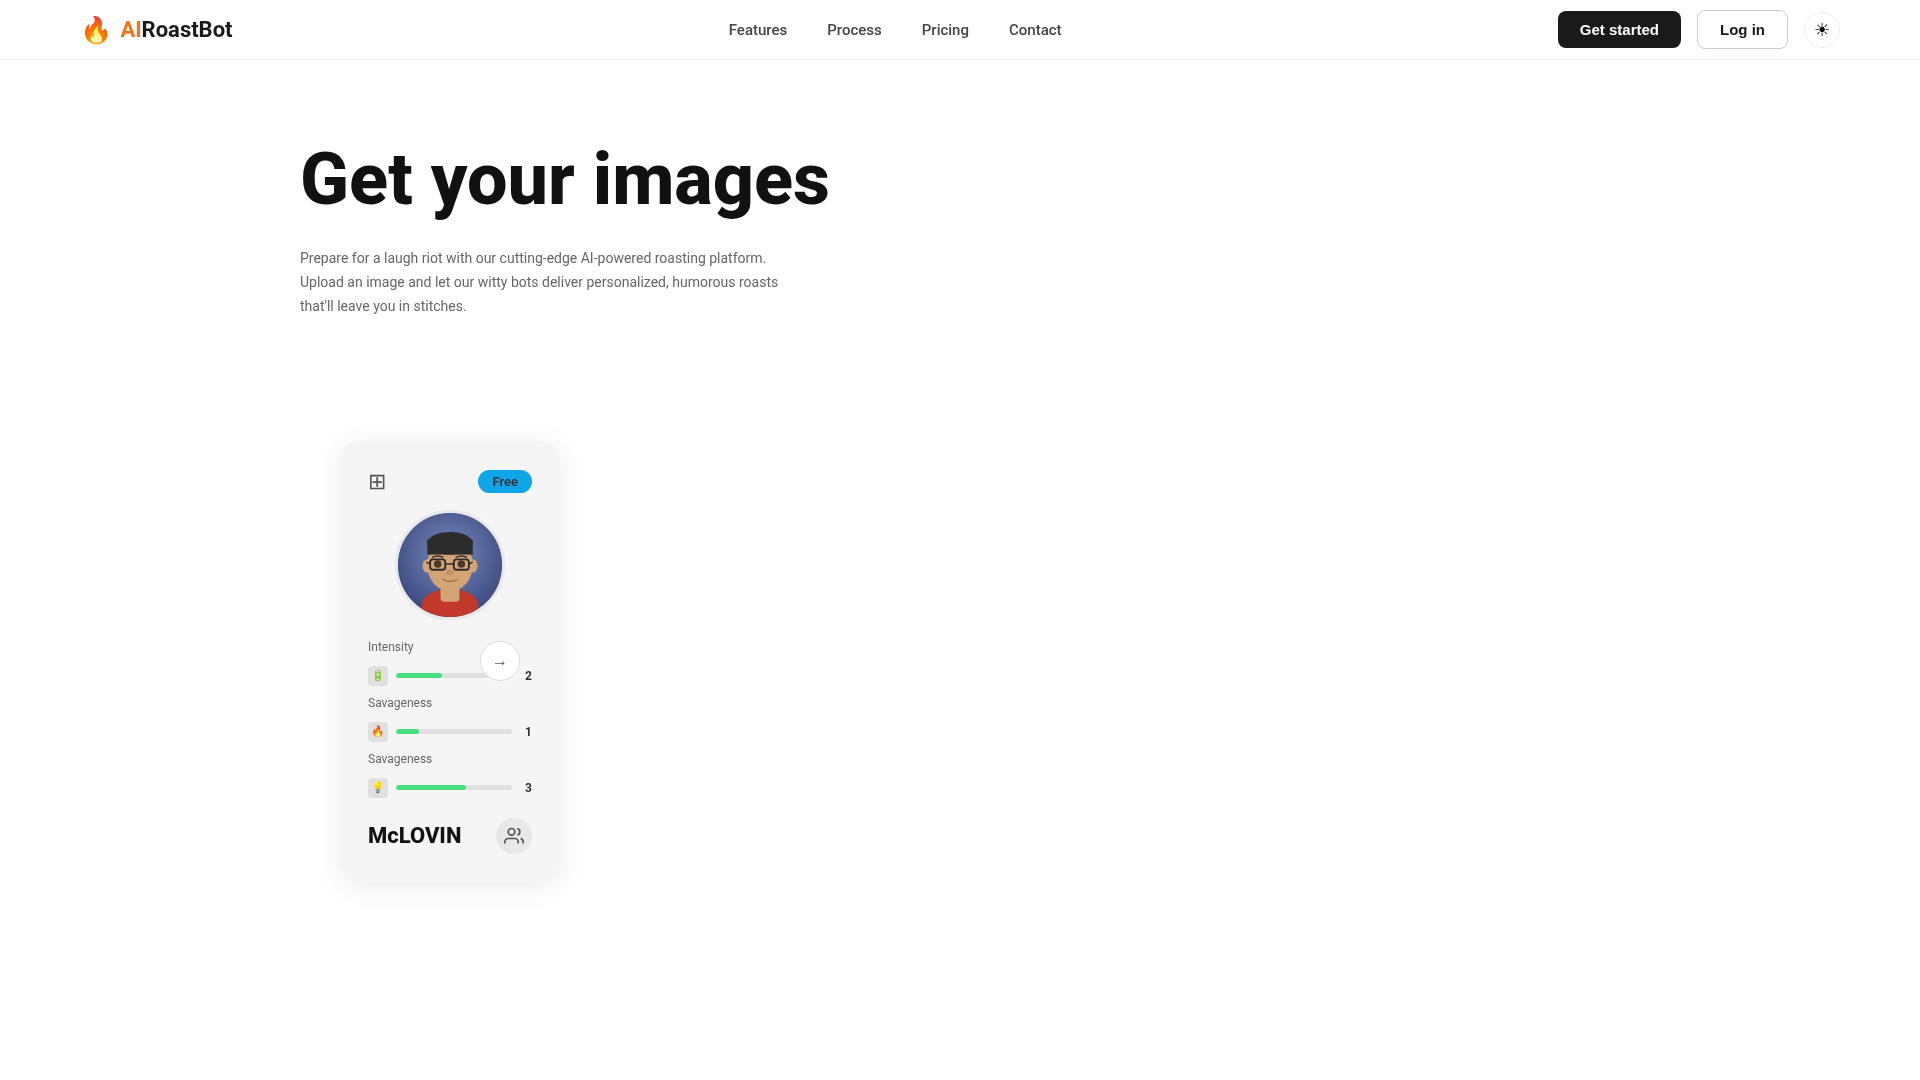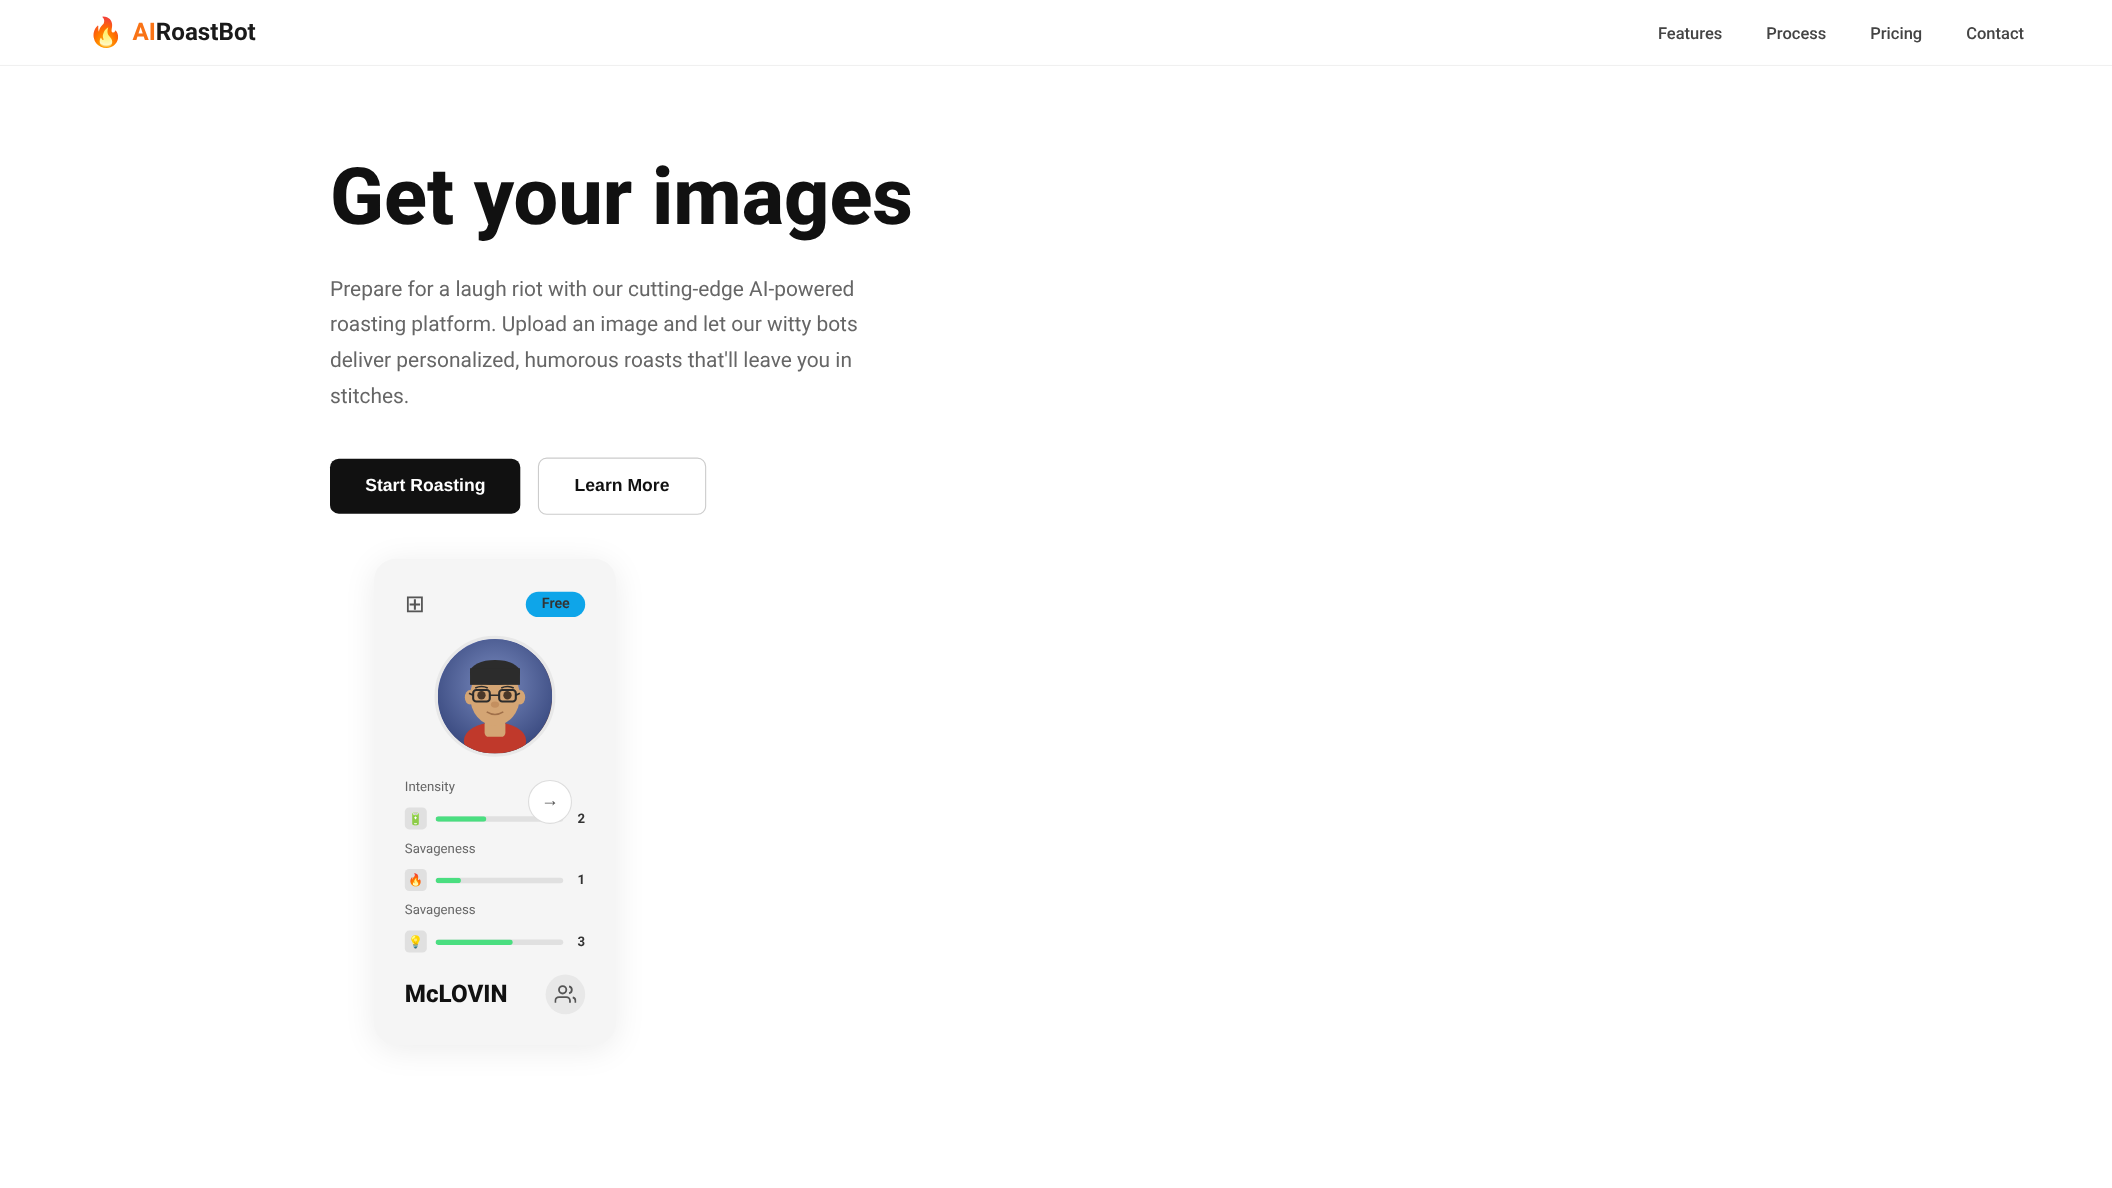--- a/index.html
+++ b/index.html
@@ -106,24 +106,24 @@
       max-width: 560px;
     }
     .hero-title {
       font-size: 72px;
       font-weight: 800;
       line-height: 1.1;
       color: #111;
       margin-bottom: 28px;
     }
     .hero-subtitle {
-      font-size: 19px;
+      font-size: 14px;
       color: #666;
       line-height: 1.7;
-      margin-bottom: 40px;
+      margin-bottom: 28px;
       max-width: 480px;
     }
     .hero-buttons {
       display: flex;
       gap: 16px;
       align-items: center;
     }
     .btn-start-roasting {
       background: #111;
       color: #fff;
@@ -297,32 +297,33 @@
     </span>
   </a>
 
   <div class="nav-links">
     <a href="#features">Features</a>
     <a href="#process">Process</a>
     <a href="#pricing">Pricing</a>
     <a href="#contact">Contact</a>
   </div>
 
+  <div class="nav-actions">
+    <button class="btn-get-started">Get started</button>
+    <button class="btn-login">Log in</button>
+    <button class="theme-toggle">☀</button>
+  </div>
 </nav>
 
 <section class="hero">
   <div class="hero-text">
     <h1 class="hero-title">
       <span>Get your images</span><br>
     </h1>
     <p class="hero-subtitle">Prepare for a laugh riot with our cutting-edge AI-powered roasting platform. Upload an image and let our witty bots deliver personalized, humorous roasts that'll leave you in stitches.</p>
-    <div class="hero-buttons">
-      <button class="btn-start-roasting">Start Roasting</button>
-      <button class="btn-learn-more">Learn More</button>
-    </div>
   </div>
 
   <div class="hero-card-area">
     <button class="nav-arrow nav-arrow-left">←</button>
 
     <div class="roast-card">
 
       <div class="card-header">
         <span class="card-grid-icon">⊞</span>
         <span class="card-badge">Free</span>

